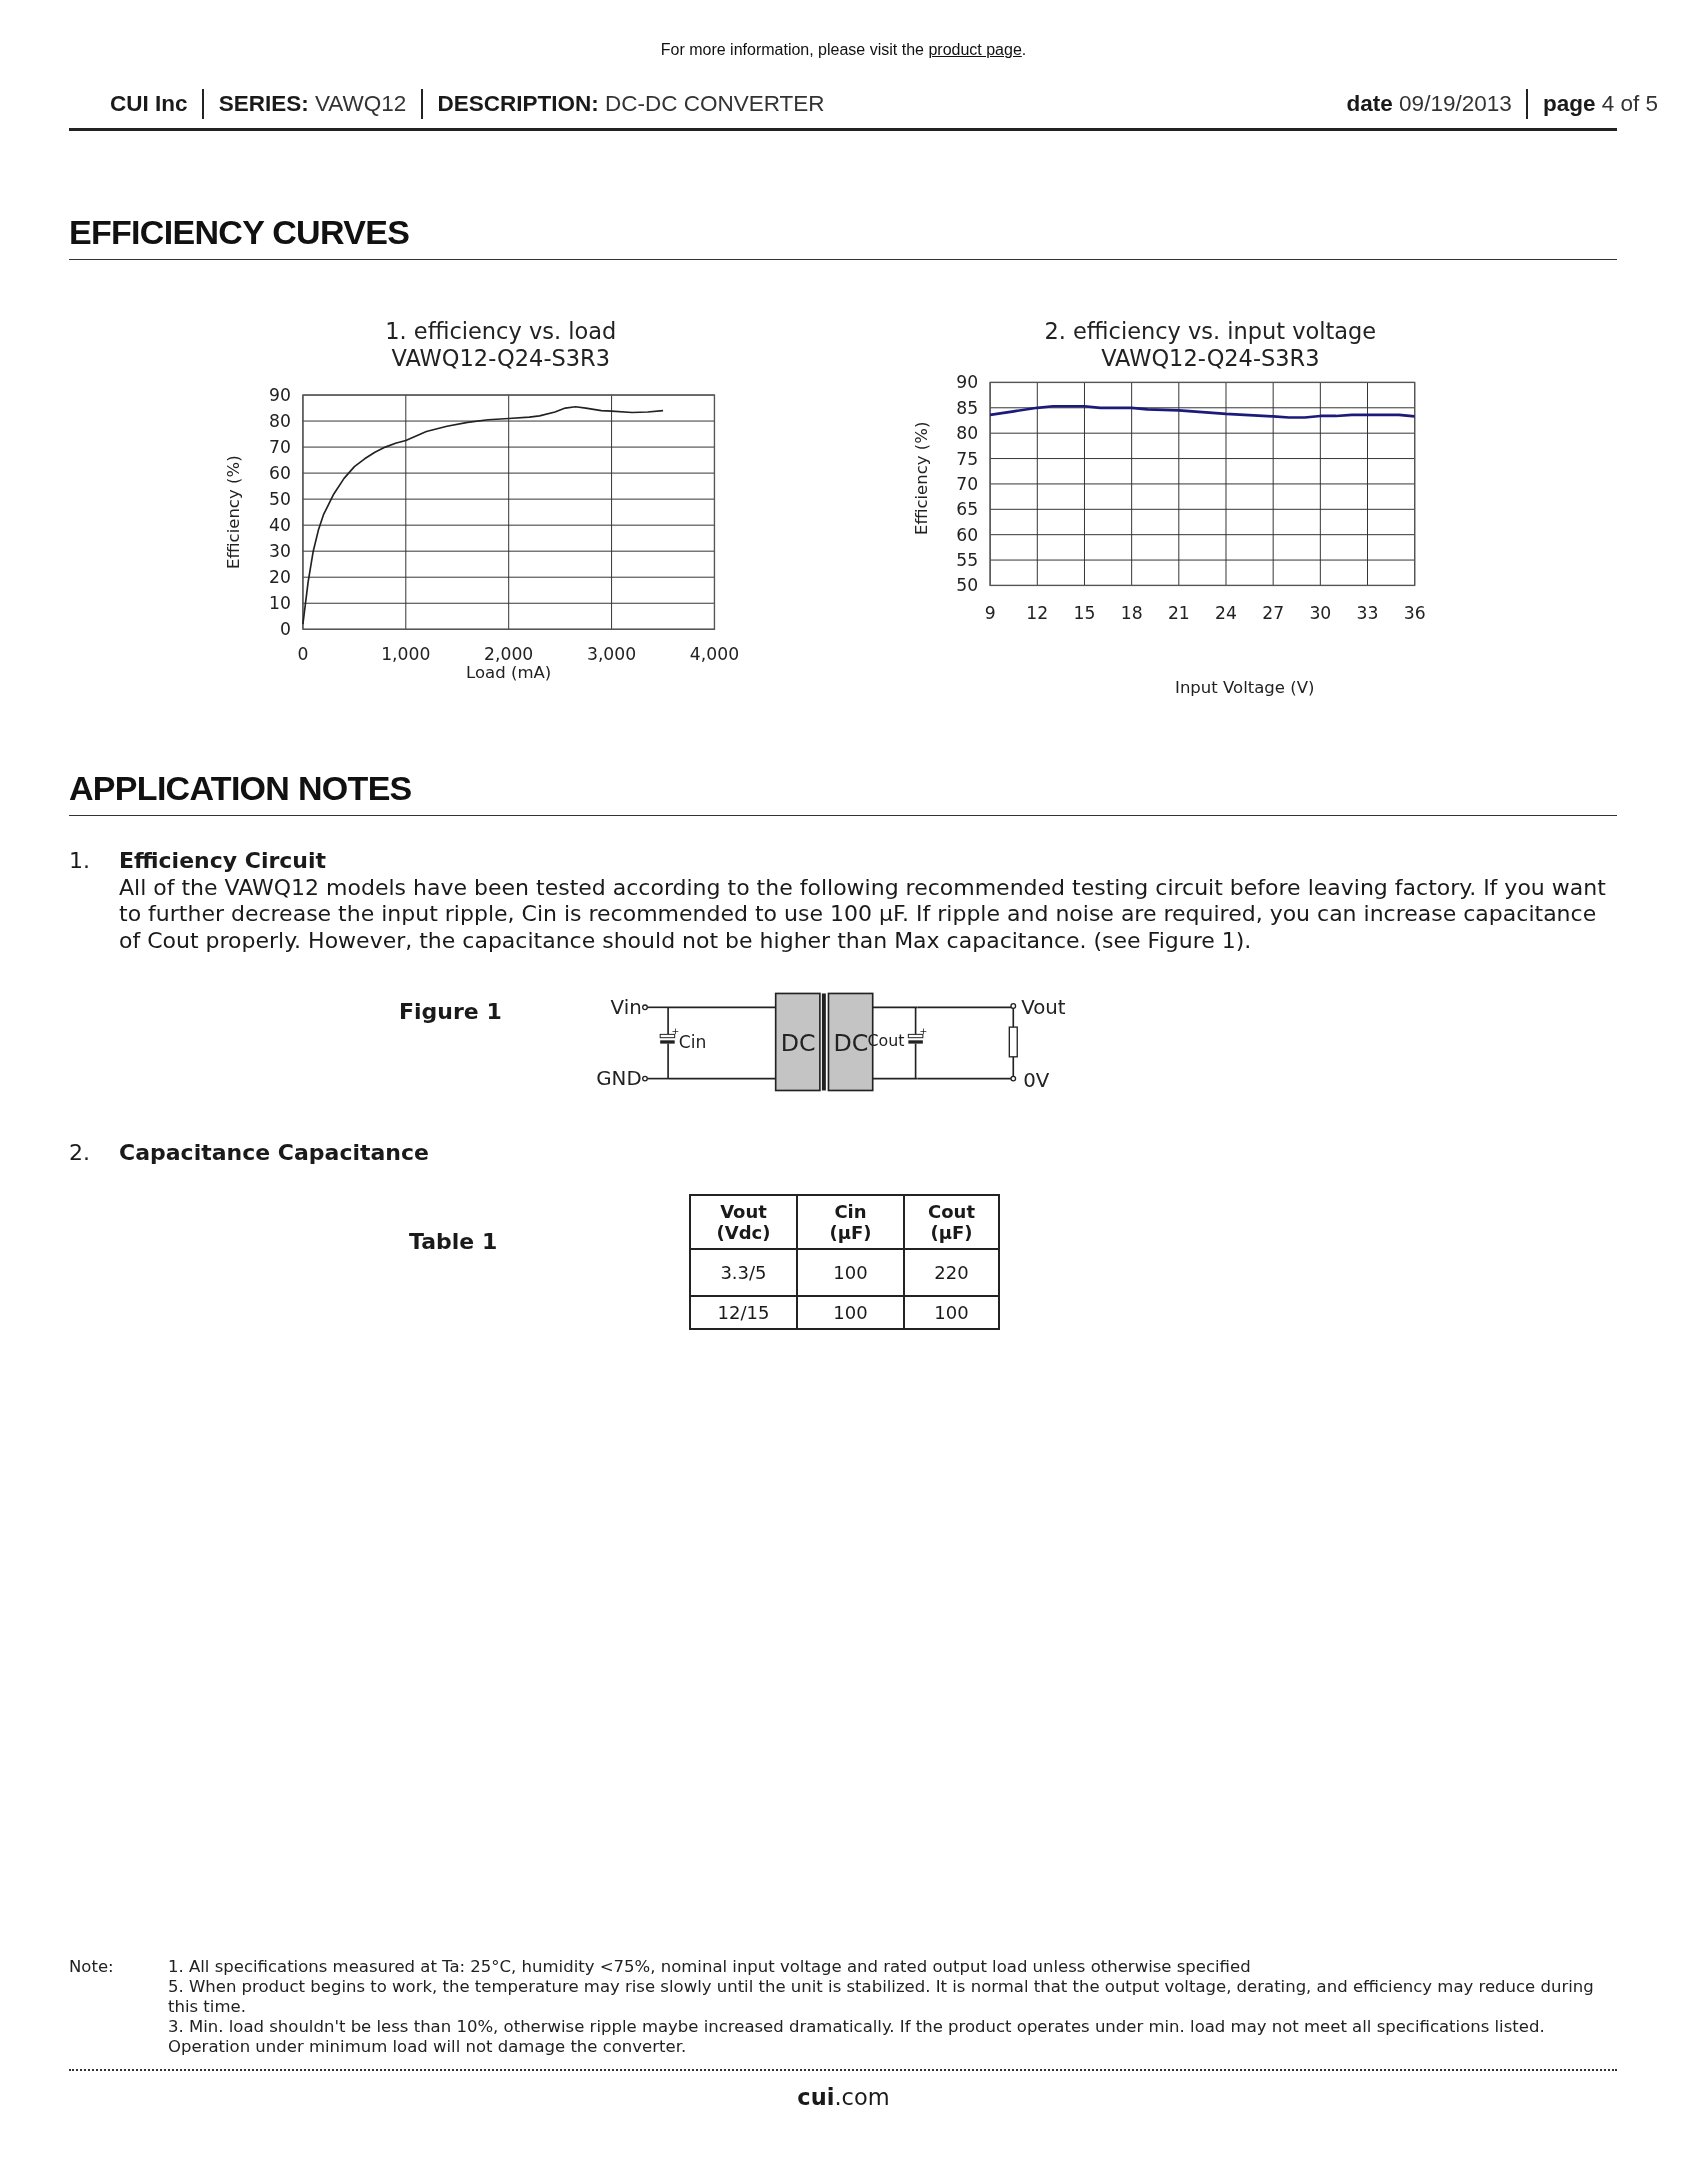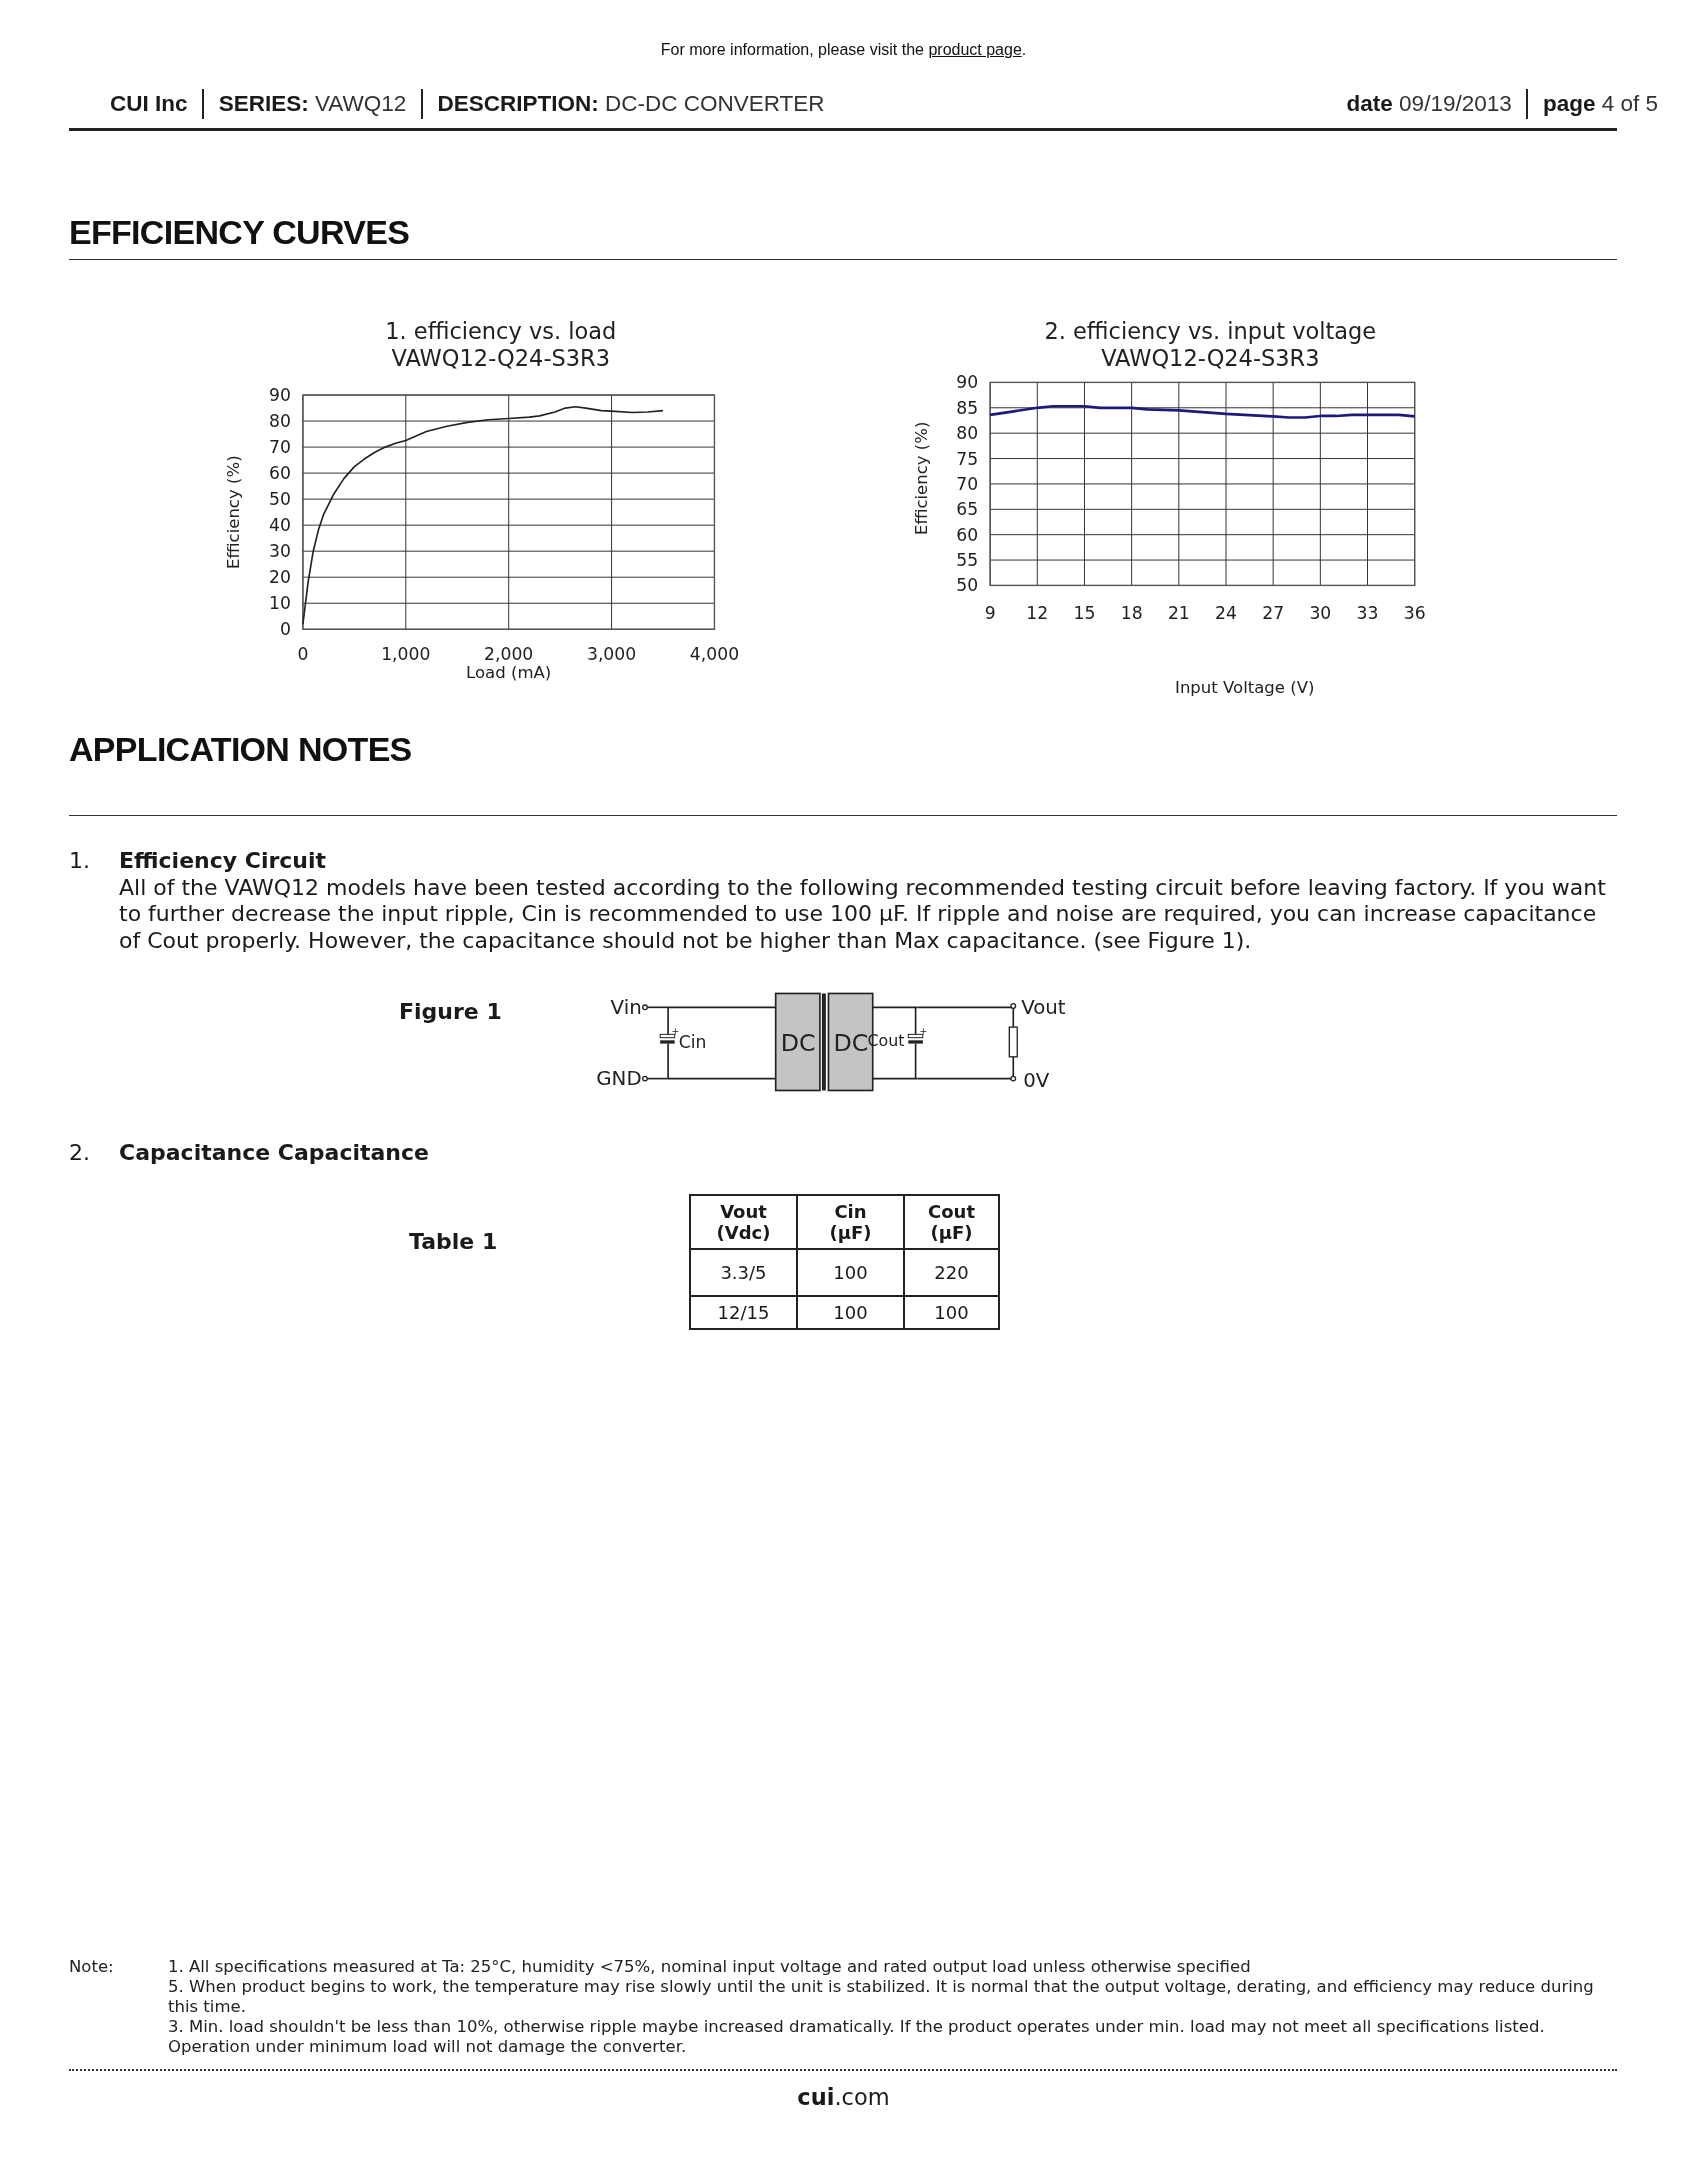--- a/index.html
+++ b/index.html
@@ -133,21 +133,21 @@
       <text x="697.6666666666666" y="465" text-anchor="middle" font-size="26" fill="#222">33</text>
       <line x1="769" y1="108" x2="769" y2="415" stroke="#333" stroke-width="1.5"></line>
       <text x="769" y="465" text-anchor="middle" font-size="26" fill="#222">36</text>
       <rect x="127" y="108" width="642" height="307" fill="none" stroke="#555" stroke-width="2"></rect>
       <polyline points="127.0,157.1 162.7,151.7 198.3,146.4 222.1,144.1 269.7,144.1 293.4,146.4 341.0,146.4 364.8,148.7 412.3,150.2 483.7,155.6 555.0,159.4 578.8,161.0 602.6,161.0 626.3,158.7 650.1,158.7 673.9,157.1 745.2,157.1 769.0,159.4" fill="none" stroke="#1c1a7a" stroke-width="4" stroke-linejoin="round"></polyline>
     </g>
   <text x="32" y="253" text-anchor="middle" font-size="25" fill="#222" transform="rotate(-90 32 253)">Efficiency (%)</text>
   <text x="512" y="578" text-anchor="middle" font-size="25" fill="#222">Input Voltage (V)</text>
 </svg>
 
-<div class="abs section-title" style="top:730px;">APPLICATION NOTES</div>
+<div class="abs section-title" style="top:769px;">APPLICATION NOTES</div>
 <div class="abs section-rule" style="top:815px;"></div>
 
 <div class="abs note-block" style="top:848px; left:69px; width:1548px;">
   <span class="num" style="left:0; top:0;">1.</span>
   <div style="margin-left:50px;">
     <div style="font-weight:bold;">Efficiency Circuit</div>
     <div>All of the VAWQ12 models have been tested according to the following recommended testing circuit before leaving factory. If you want</div>
     <div>to further decrease the input ripple, Cin is recommended to use 100 µF. If ripple and noise are required, you can increase capacitance</div>
     <div>of Cout properly. However, the capacitance should not be higher than Max capacitance. (see Figure 1).</div>
   </div>

